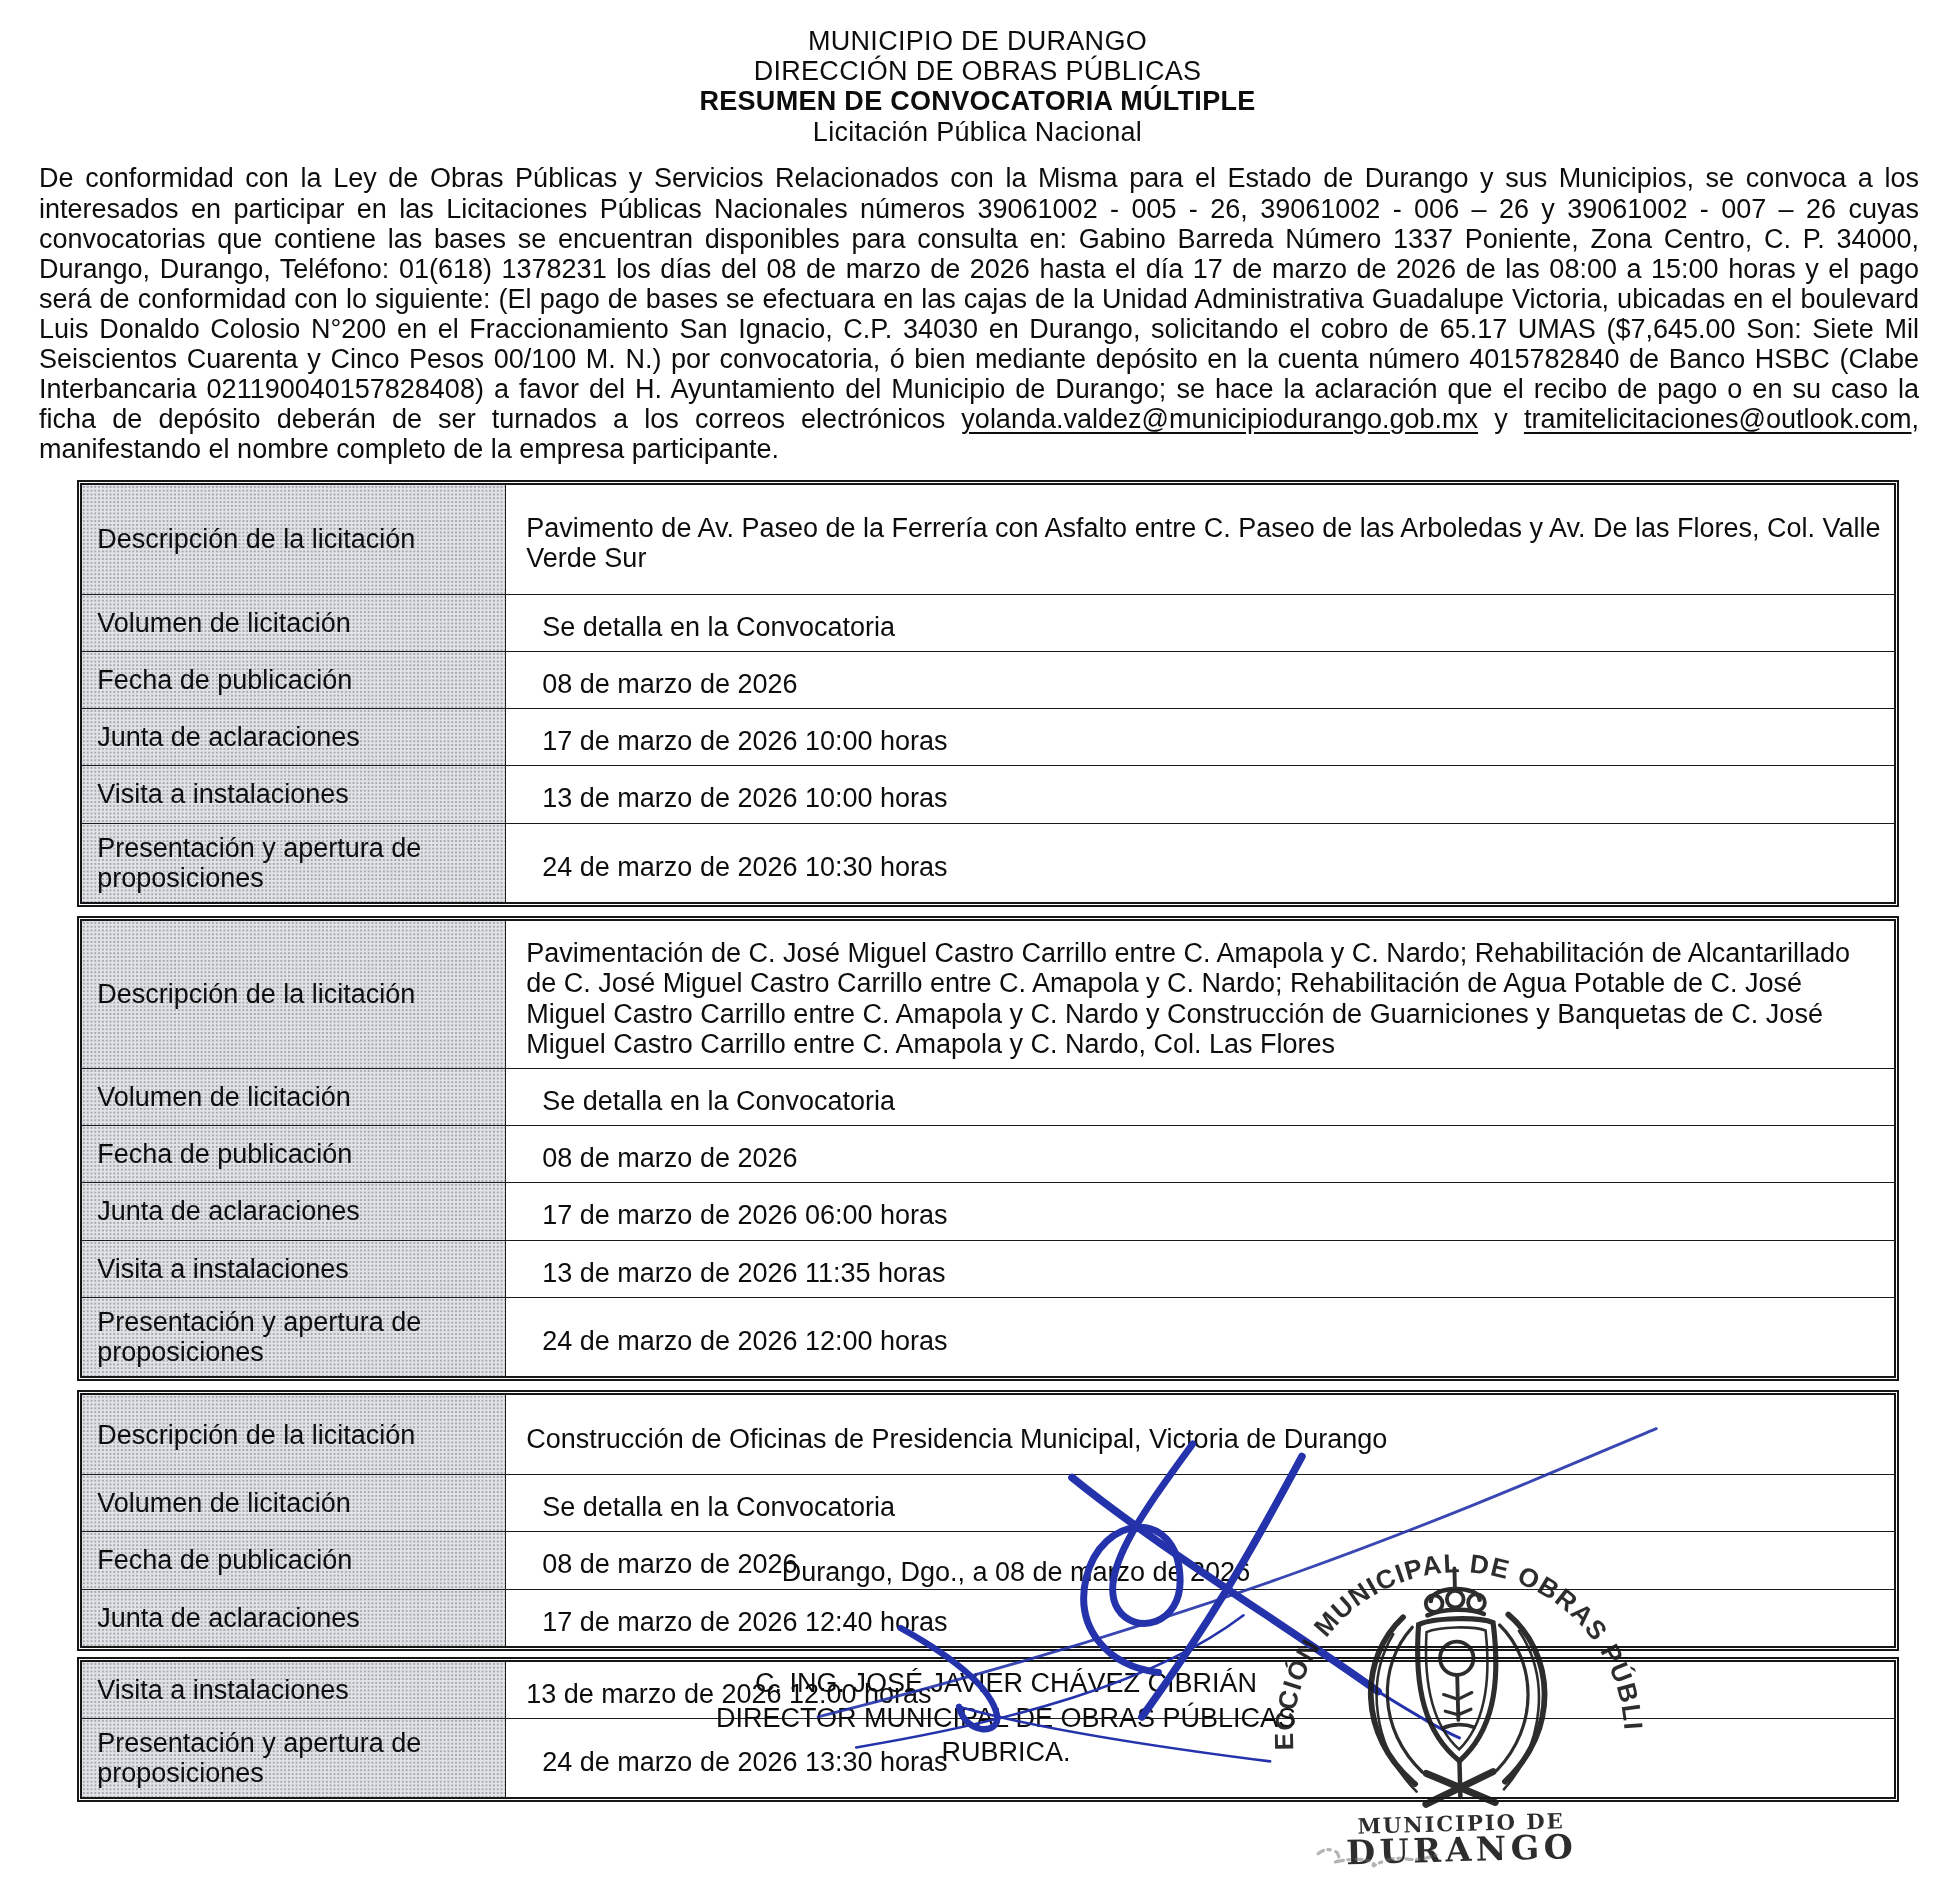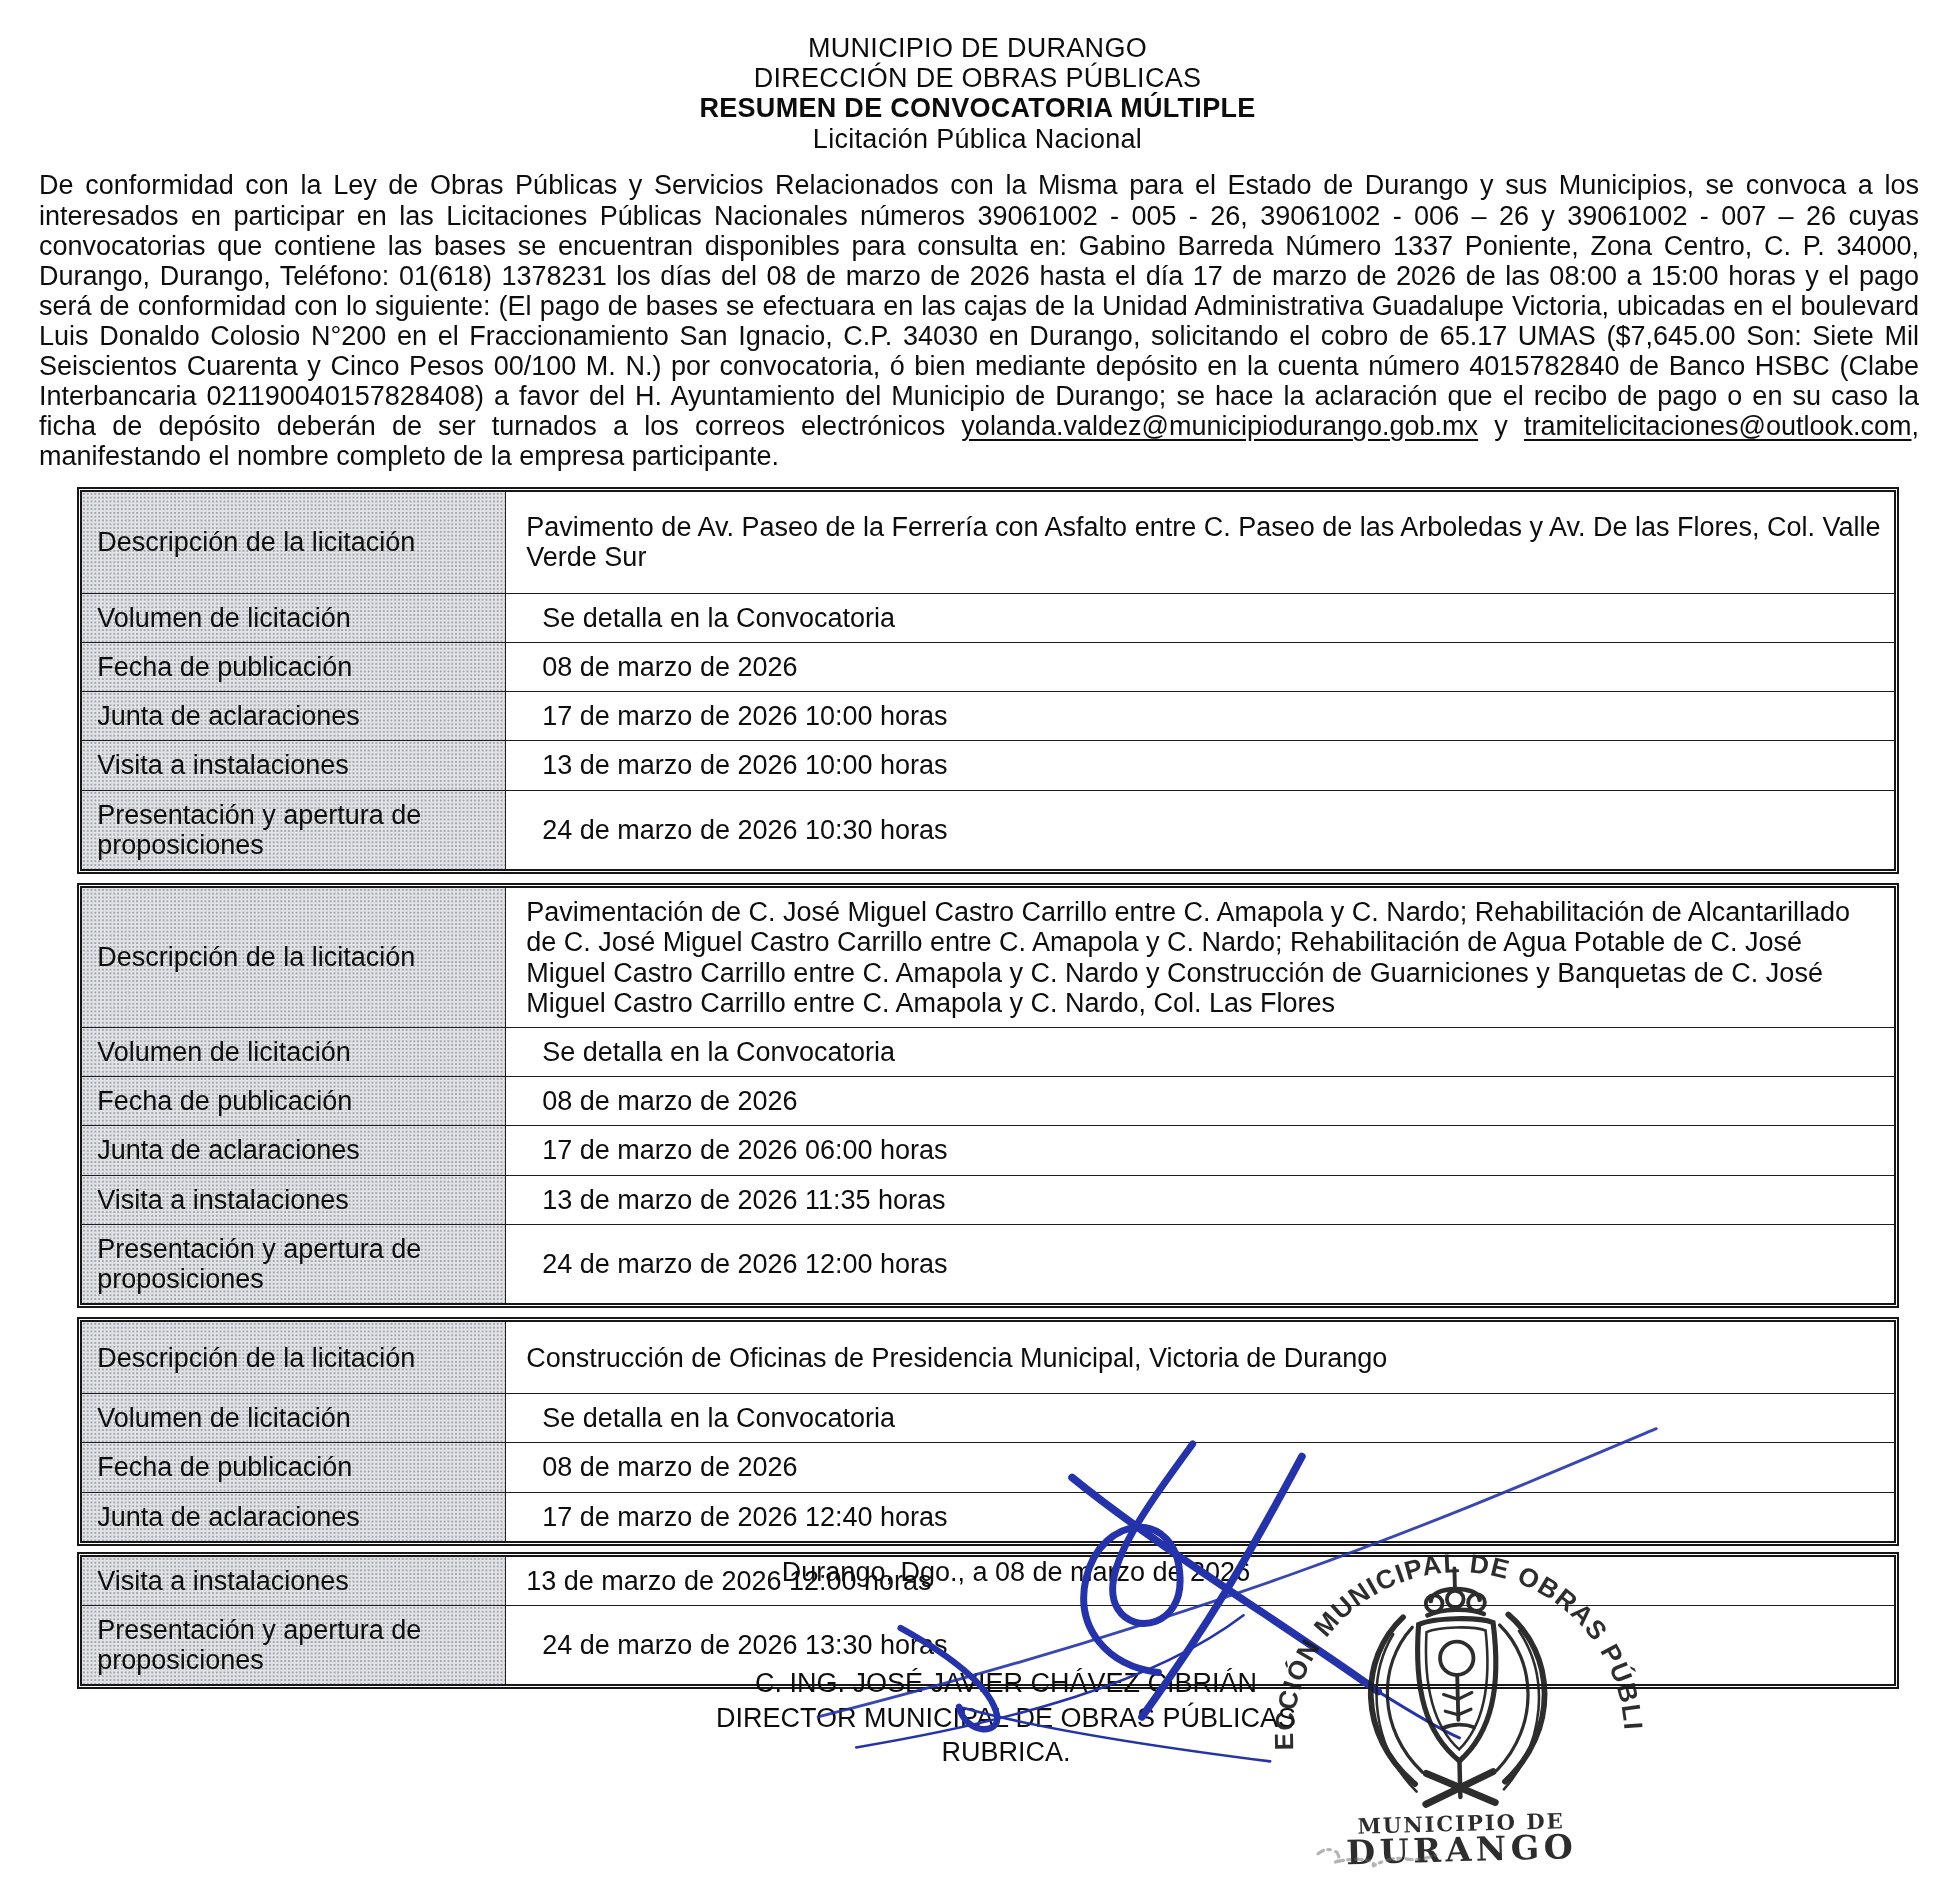--- a/index.html
+++ b/index.html
@@ -5,21 +5,21 @@
   html,body{margin:0;padding:0;background:#ffffff;}
   body{
     width:1955px;height:1881px;position:relative;overflow:hidden;
     font-family:"Liberation Sans","DejaVu Sans",sans-serif;
     color:#0d0d0d;
     -webkit-font-smoothing:antialiased;
   }
   .page{position:absolute;inset:0;}
 
   
-  .doc-header{padding-top:33px;text-align:center;line-height:1.12;}
+  .doc-header{padding-top:26px;text-align:center;line-height:1.12;}
   .h-line{font-size:27px;letter-spacing:0.3px;}
   .h-bold{font-weight:bold;}
 
   
   .intro{
     margin:16.5px 36px 0 39px;
     font-size:27px;line-height:1.115;
     text-align:justify;text-justify:inter-word;
   }
   .email{text-decoration:underline;text-underline-offset:3.8px;margin-top:28px;}
@@ -36,21 +36,21 @@
   .row + .row{border-top:1.9px solid #1b1b1b;gap:16px;}
   .cell{font-size:27px;line-height:1.12;display:flex;align-items:center;}
   .lbl{
     width:23.4%;flex:0 0 23.4%;box-sizing:border-box;
     padding:9px 9px 9px 15.2px;
     border-right:1.9px solid #1b1b1b;
     background-color:#e0e2e6;
     background-image:radial-gradient(#a4a8ae 0.7px, rgba(0,0,0,0) 0.9px);
     background-size:3.8px 3.8px;
   }
-  .val{flex:1;padding:9px 12.7px 9px 20.3px;box-sizing:border-box;}
+  .val{flex:1;padding:9px 12.7px 9px 20.3px;box-sizing:border-box;margin-top:8px;}
   .tall > .lbl, .tall > .val{padding-top:20.3px;padding-bottom:20.3px;}
 
   
   .closing-date{
     position:absolute;left:635px;top:1557px;width:762px;
     text-align:center;font-size:27px;
   }
   .signatory{
     position:absolute;left:625px;top:1666px;width:762px;
     text-align:center;font-size:27px;line-height:1.28;

